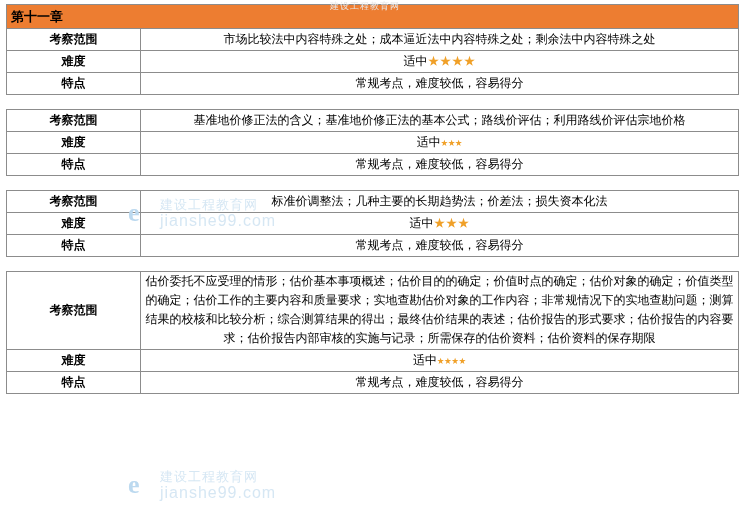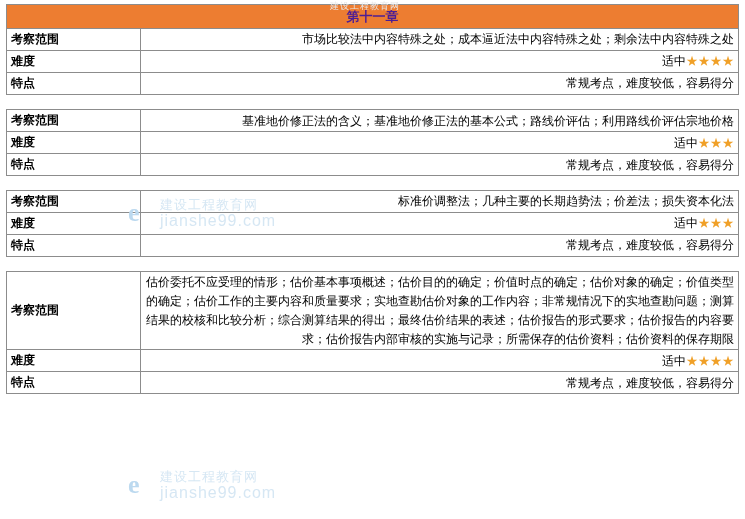--- a/index.html
+++ b/index.html
@@ -65,48 +65,47 @@
     background: transparent;
   }
   table.chapter td, table.chapter th {
     border: 1px solid #8c8c8c;
     vertical-align: middle;
     padding: 2px 4px;
     line-height: 17px;
   }
   .title-row td {
     background: #ed7d31;
-    color: #4c1d95;
-    text-align: center;
+    color: #000000;
     font-weight: bold;
     font-size: 13px;
     height: 19px;
     padding: 1px 0;
     border: 1px solid #ed7d31;
   }
   .label {
     width: 134px;
-    text-align: left;
+    text-align: center;
     font-weight: bold;
     font-size: 12px;
     background: #ffffff;
   }
   .value {
-    text-align: right;
+    text-align: center;
     font-size: 12px;
     background: transparent;
     padding-left: 6px;
   }
   .stars {
     color: #f0a028;
     letter-spacing: 0px;
     font-size: 12px;
   }
   .tight td { line-height: 17px; }
-  .multiline .value { line-height: 19px; padding-top: 1px; padding-bottom: 0; }
+  .multiline .value { line-height: 19px; padding-top: 1px; padding-bottom: 0; font-family: Liberation Mono, monospace; }
 </style>
 </head>
 <body>
 
 <div class="page">
 
   <div class="watermark">
     <div class="wm-top">建设工程教育网</div>
     <div class="wm-logo" style="left:128px; top:198px;">e</div>
     <div class="wm-text" style="left:160px; top:196px; font-size:13px;">建设工程教育网</div>

